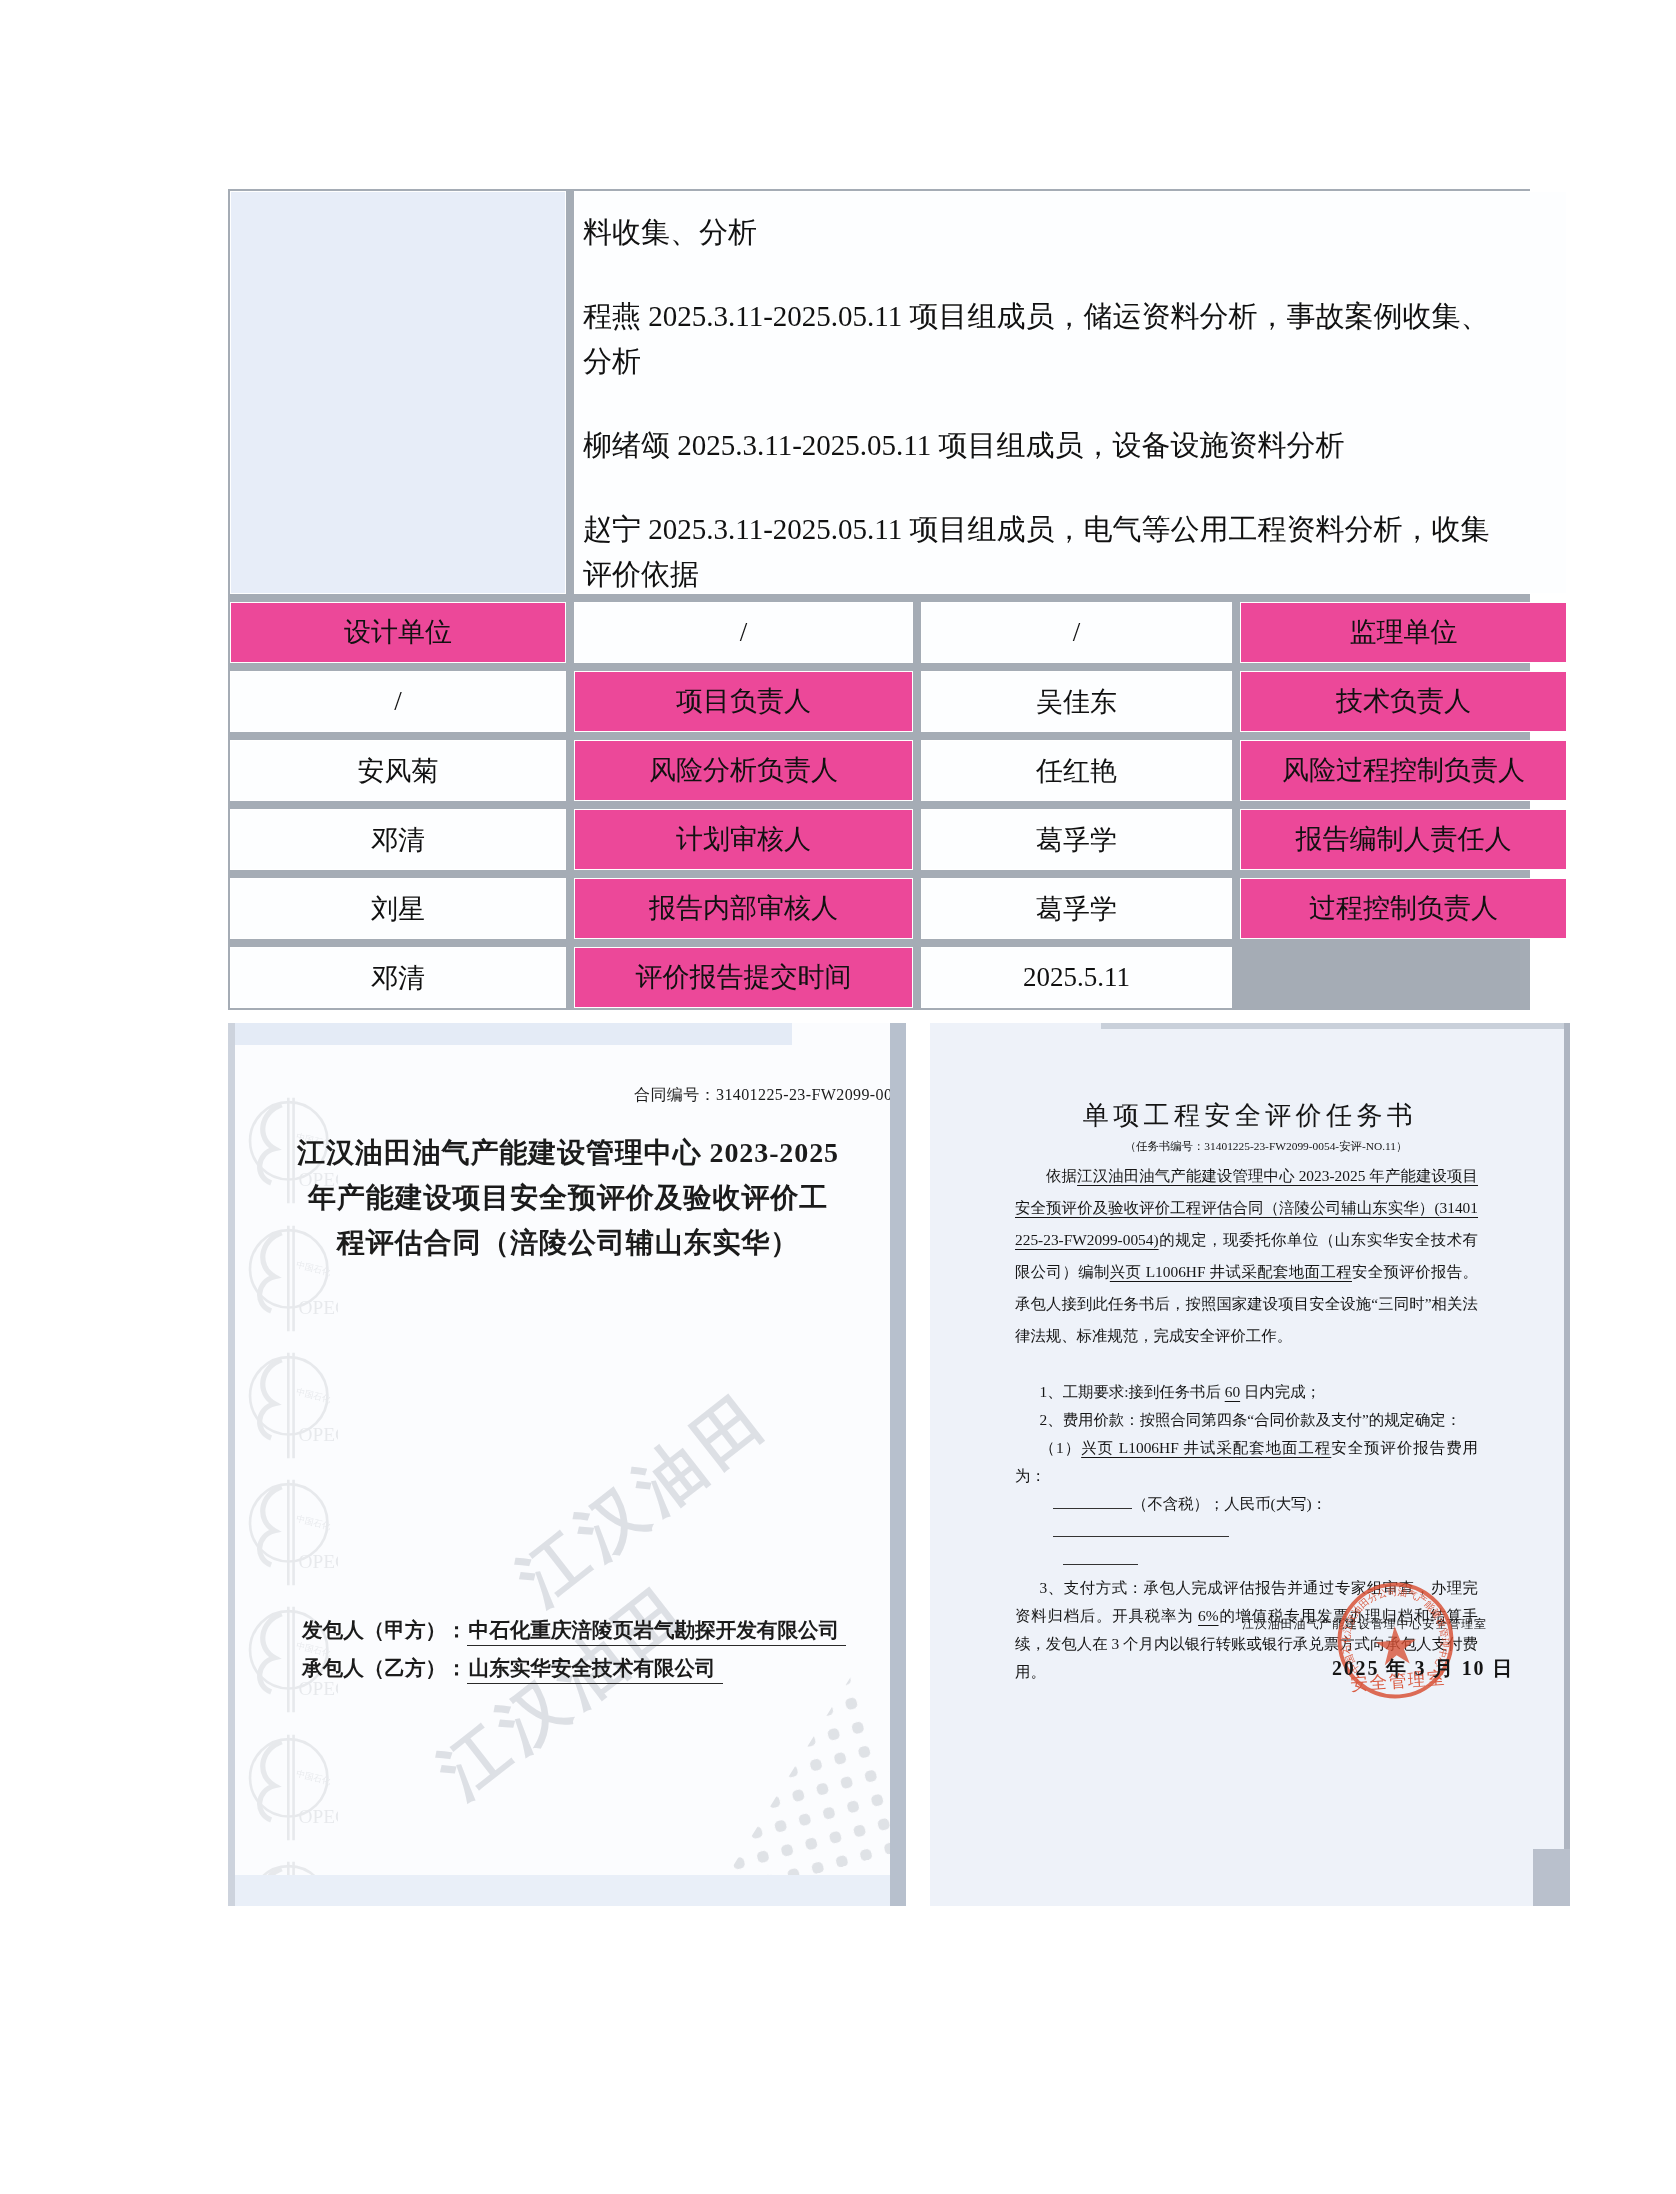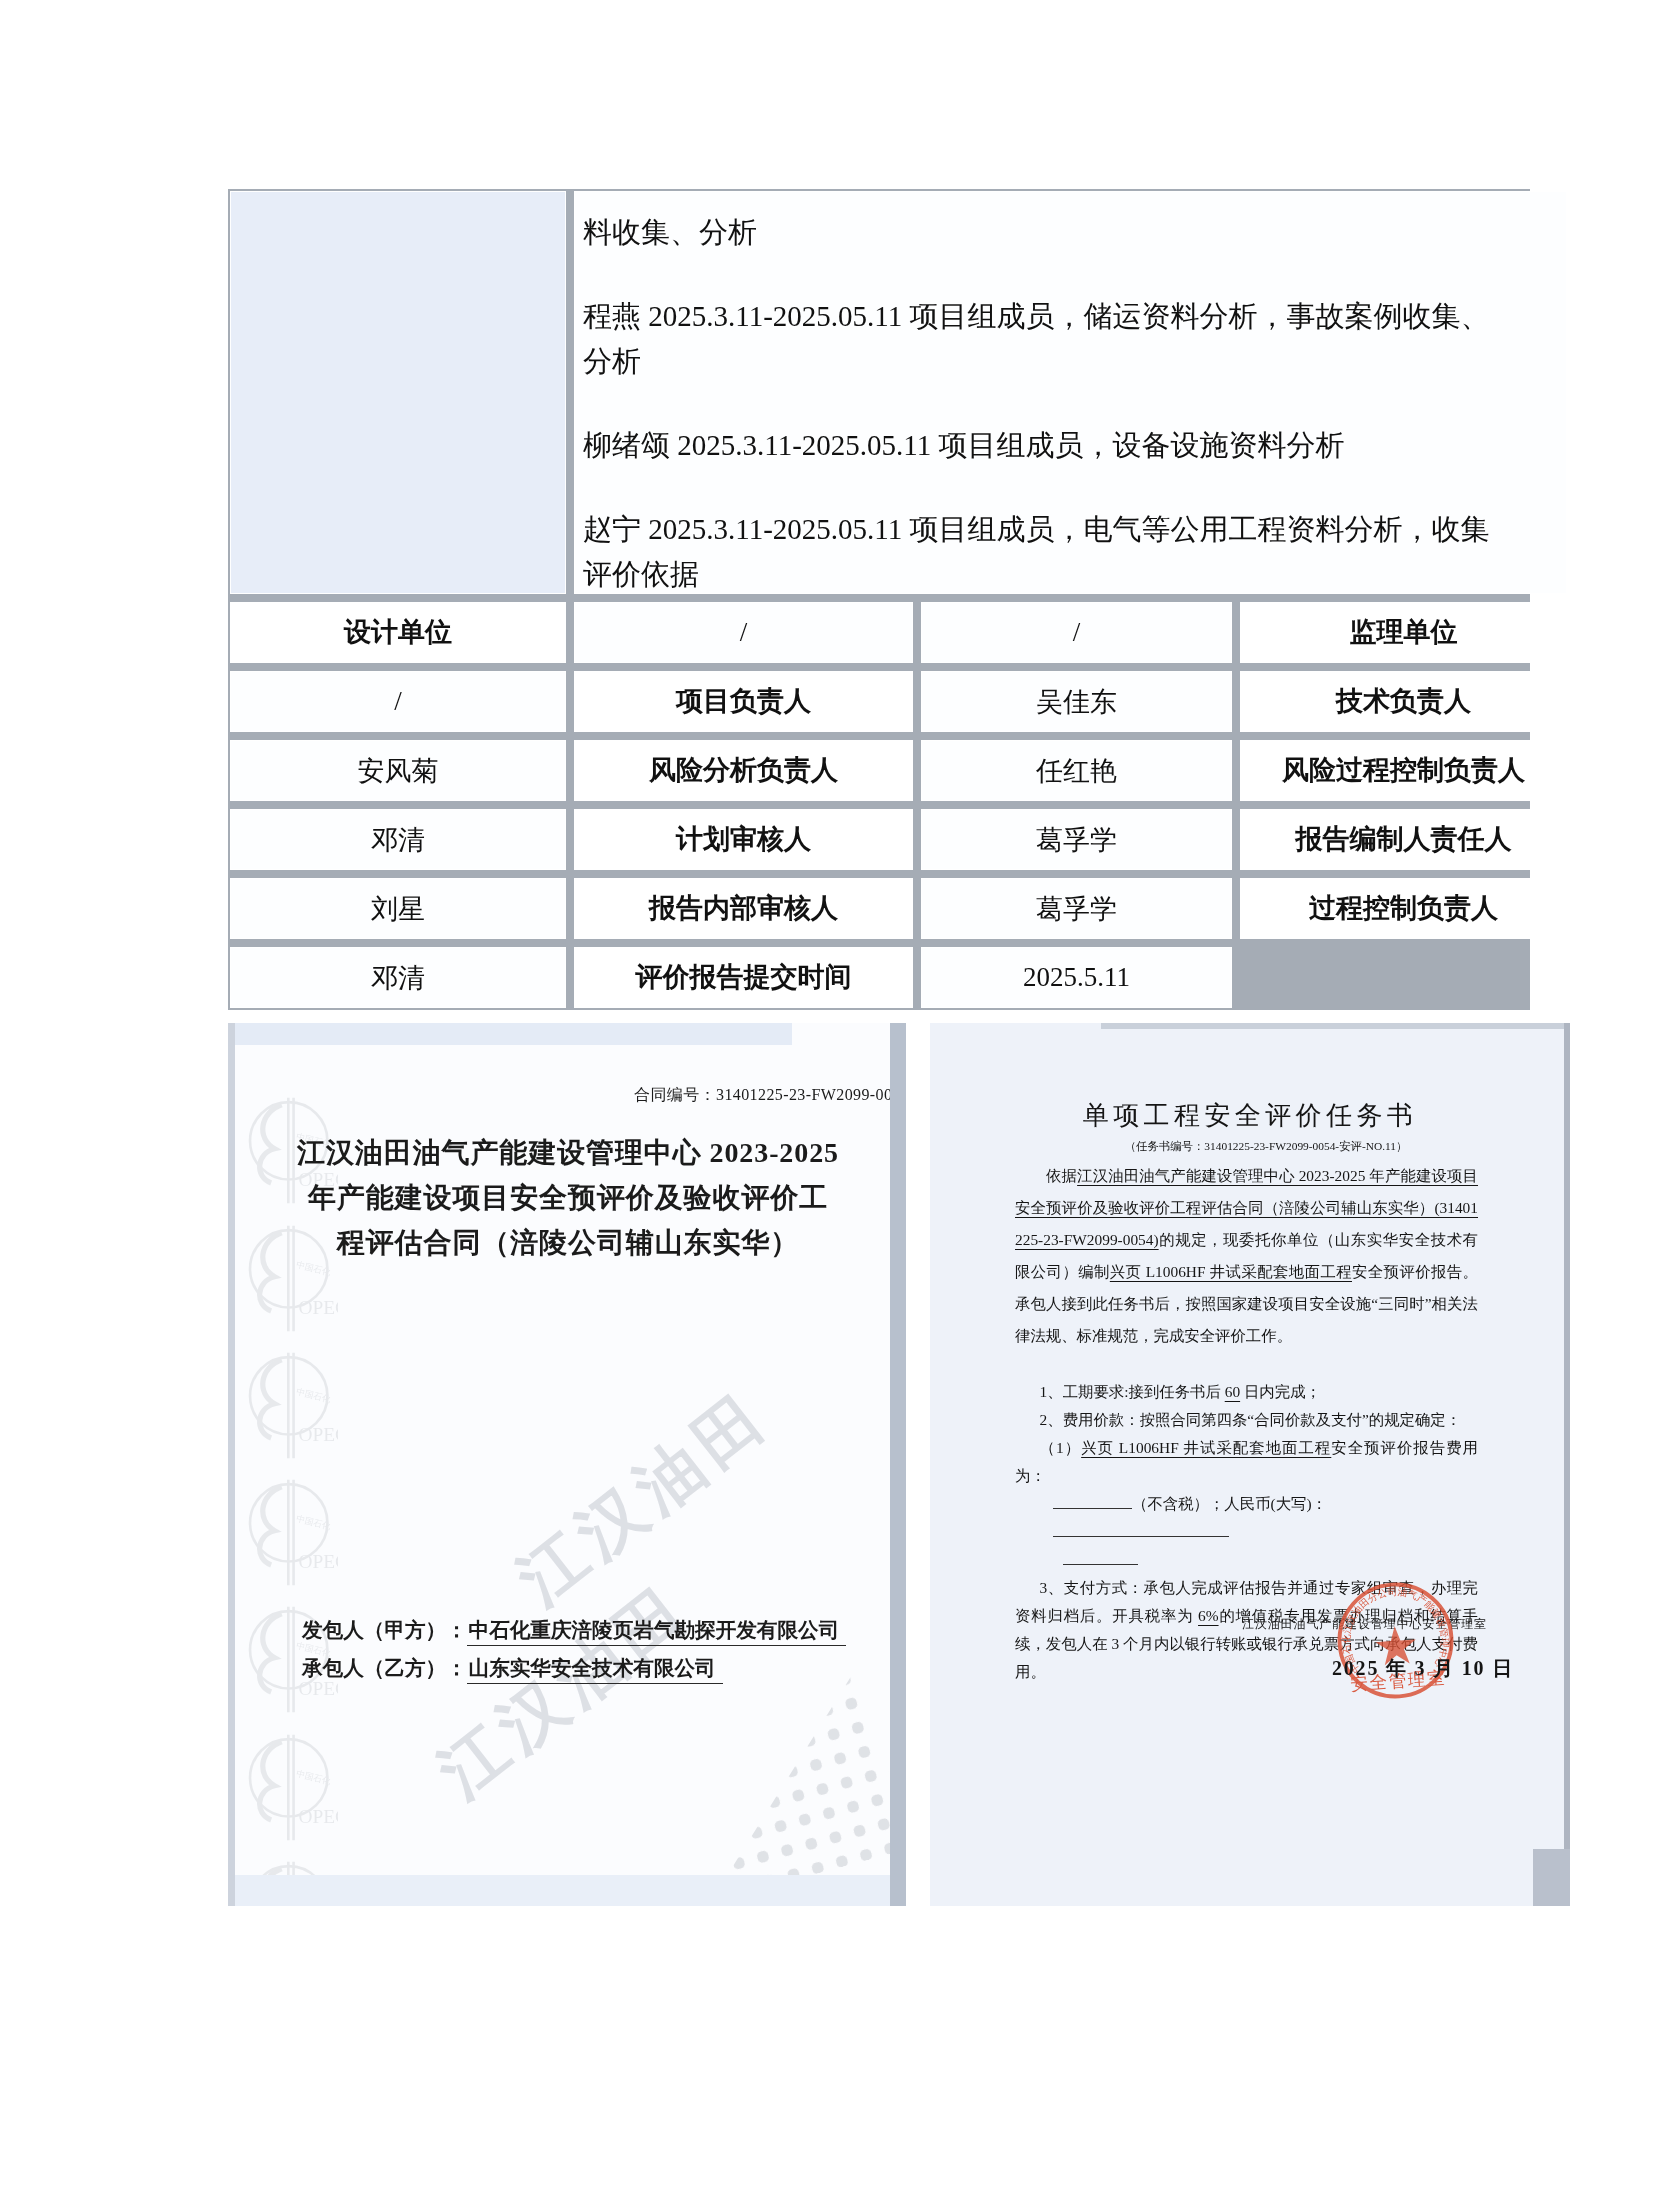--- a/index.html
+++ b/index.html
@@ -13,22 +13,22 @@
   .member-table {
     position:absolute; left:228px; top:189px; width:1302px;
     display:grid;
     grid-template-columns: 336px 339px 311px 327px;
     grid-template-rows: 403px 61px 61px 61px 61px 61px 61px;
     gap:8px;
     background:#a5acb5; border:2.6px solid #a5acb5;
   }
   .cell { border:0.9px solid #ffffff; }
   .lbl {
-    background:#ffffff; display:flex; align-items:center; justify-content:center;
-    font-size:27px; text-align:center; line-height:1.15;font-weight:bold;
+    background:#ec4899; display:flex; align-items:center; justify-content:center;
+    font-size:27px; text-align:center; line-height:1.15;
   }
   .val {
     background:#fdfeff; display:flex; align-items:center; justify-content:center;
     font-size:27px;
   }
   .cont-left { background:#e7edf8; }
   .cont-right {
     background:#fdfeff; grid-column:2 / 5;
     padding:17.6px 75px 0 8px; font-size:29px; line-height:45px;
     word-break:break-all; text-align:left;

